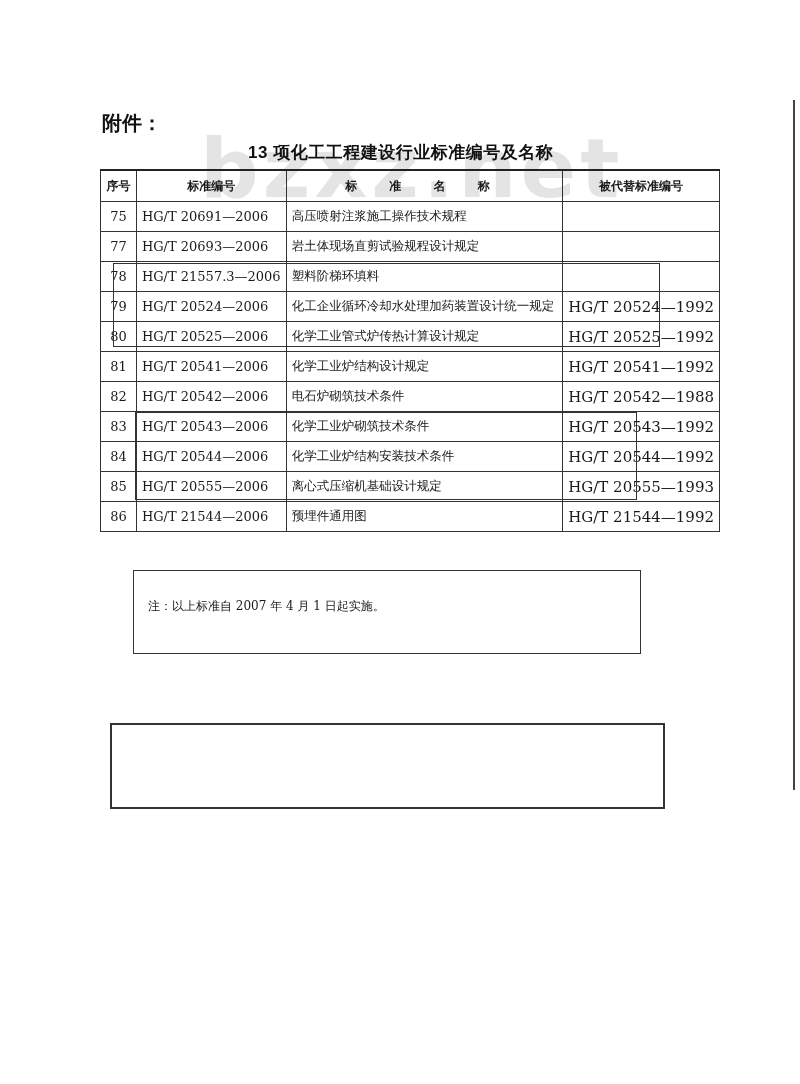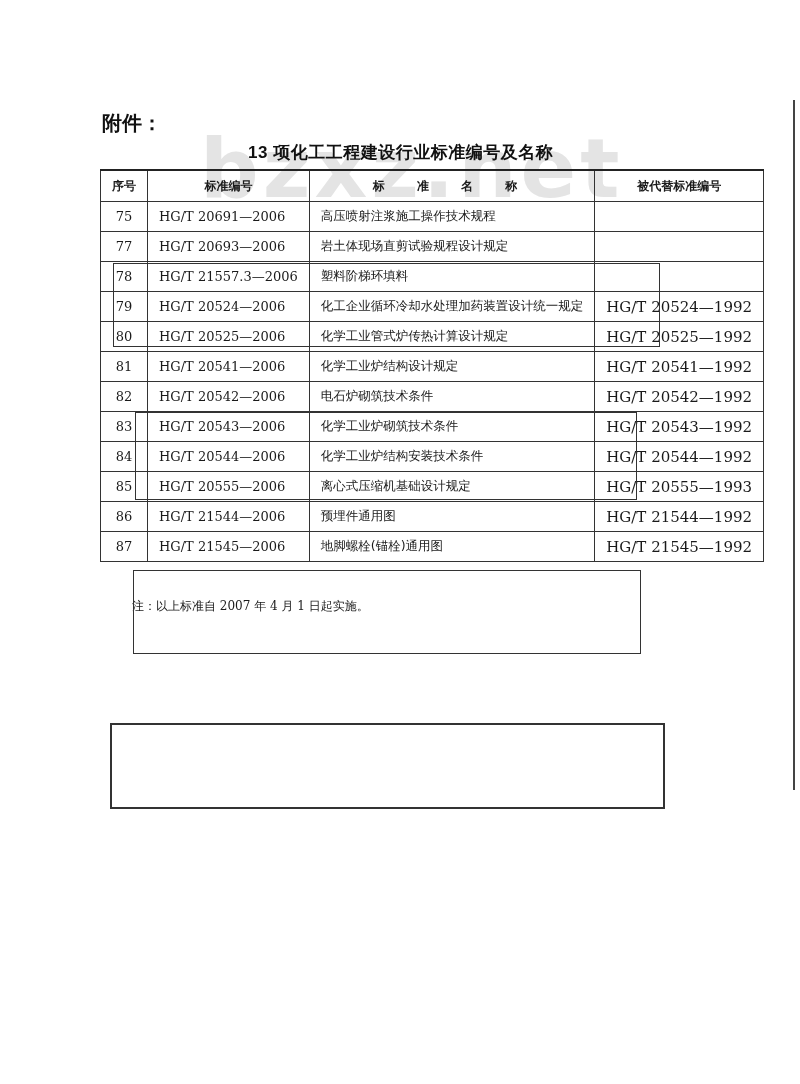--- a/index.html
+++ b/index.html
@@ -53,39 +53,39 @@
       left: 100px;
       top: 169px;
       width: 620px;
       border-collapse: collapse;
       z-index: 2;
       font-size: 13px;
     }
     table.std th, table.std td {
       border: 1px solid #333;
       height: 29px;
-      padding: 0 11px;
+      padding: 0 5px;
       white-space: nowrap;
       vertical-align: middle;
     }
     table.std th {
       font-family: "DejaVu Sans", "Liberation Sans", sans-serif;
       font-weight: bold;
       font-size: 12px;
       height: 30px;
       border-top: 2px solid #222;
     }
     table.std td.no { text-align: center; width: 34px; }
     table.std td.code { width: 130px; }
     table.std td.name { width: 297px; font-family: "DejaVu Sans", "Liberation Sans", sans-serif; font-size: 12.5px; }
     table.std td.rep { width: 117px; font-size: 15px; }
     table.std th.col-name { letter-spacing: 14px; }
     .note {
       position: absolute;
-      left: 132px;
+      left: 148px;
       top: 598px;
       font-size: 12px;
       z-index: 2;
     }
     .overlay-box {
       position: absolute;
       border: 1.5px solid #333;
       z-index: 3;
       pointer-events: none;
     }
@@ -160,21 +160,21 @@
     <tr>
       <td class="no">81</td>
       <td class="code">HG/T 20541—2006</td>
       <td class="name">化学工业炉结构设计规定</td>
       <td class="rep">HG/T 20541—1992</td>
     </tr>
     <tr>
       <td class="no">82</td>
       <td class="code">HG/T 20542—2006</td>
       <td class="name">电石炉砌筑技术条件</td>
-      <td class="rep">HG/T 20542—1992</td>
+      <td class="rep">HG/T 20542—1988</td>
     </tr>
     <tr>
       <td class="no">83</td>
       <td class="code">HG/T 20543—2006</td>
       <td class="name">化学工业炉砌筑技术条件</td>
       <td class="rep">HG/T 20543—1992</td>
     </tr>
     <tr>
       <td class="no">84</td>
       <td class="code">HG/T 20544—2006</td>
@@ -186,26 +186,20 @@
       <td class="code">HG/T 20555—2006</td>
       <td class="name">离心式压缩机基础设计规定</td>
       <td class="rep">HG/T 20555—1993</td>
     </tr>
     <tr>
       <td class="no">86</td>
       <td class="code">HG/T 21544—2006</td>
       <td class="name">预埋件通用图</td>
       <td class="rep">HG/T 21544—1992</td>
     </tr>
-    <tr>
-      <td class="no">87</td>
-      <td class="code">HG/T 21545—2006</td>
-      <td class="name">地脚螺栓(锚栓)通用图</td>
-      <td class="rep">HG/T 21545—1992</td>
-    </tr>
   </tbody>
 </table>
 
 <div class="overlay-box" style="left:113px; top:263px; width:545px; height:82px;"></div>
 <div class="overlay-box" style="left:135px; top:412px; width:500px; height:86px;"></div>
 <div class="overlay-box" style="left:133px; top:570px; width:506px; height:82px;"></div>
 
 <div class="note">注：以上标准自 2007 年 4 月 1 日起实施。</div>
 
 <div class="empty-box"></div>

